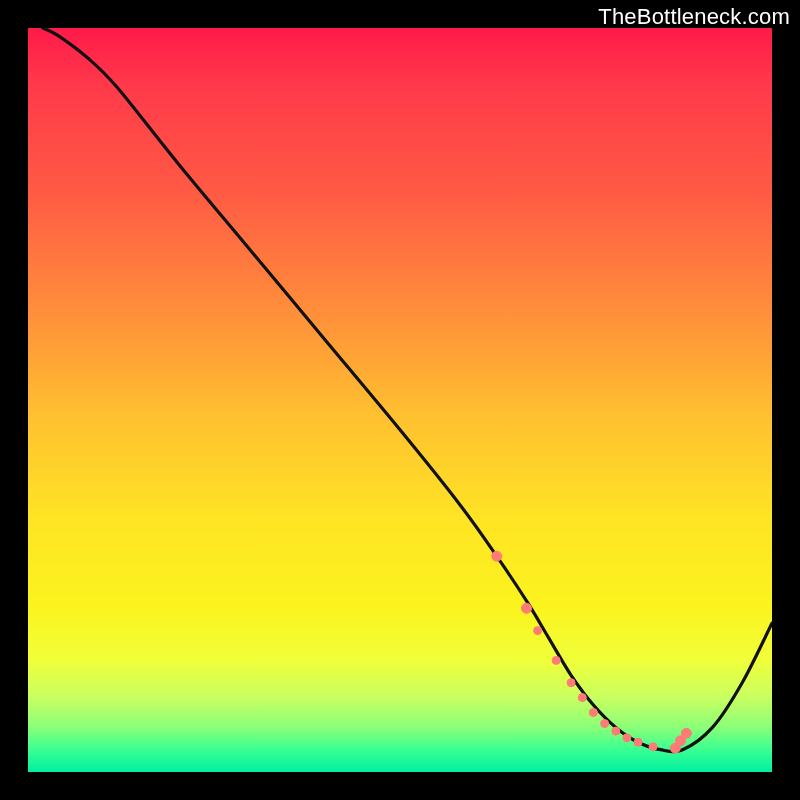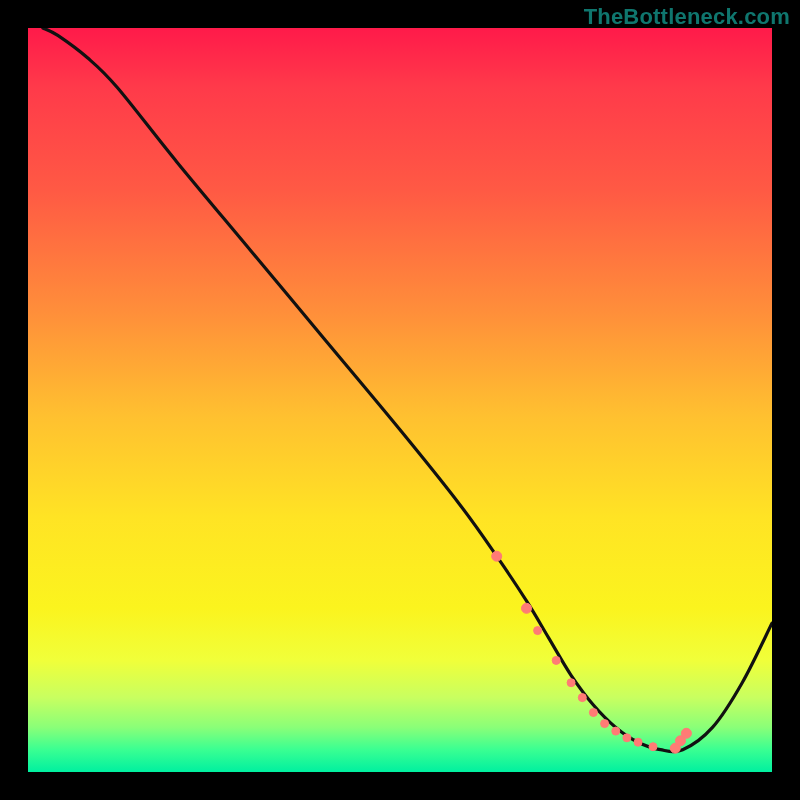--- a/index.html
+++ b/index.html
@@ -41,23 +41,23 @@
       #c8ff60 90%,
       #8aff78 94%,
       #3aff92 97%,
       #00f0a0 100%
     );
   }
   .watermark {
     position: absolute;
     top: 4px;
     right: 10px;
-    color: #0f766e;
+    color: #ffffff;
     font-size: 22px;
-    font-weight: 700;
+    font-weight: 400;
     letter-spacing: 0.2px;
     user-select: none;
   }
   svg.curve {
     position: absolute;
     inset: 0;
     width: 100%;
     height: 100%;
   }
   .line {

